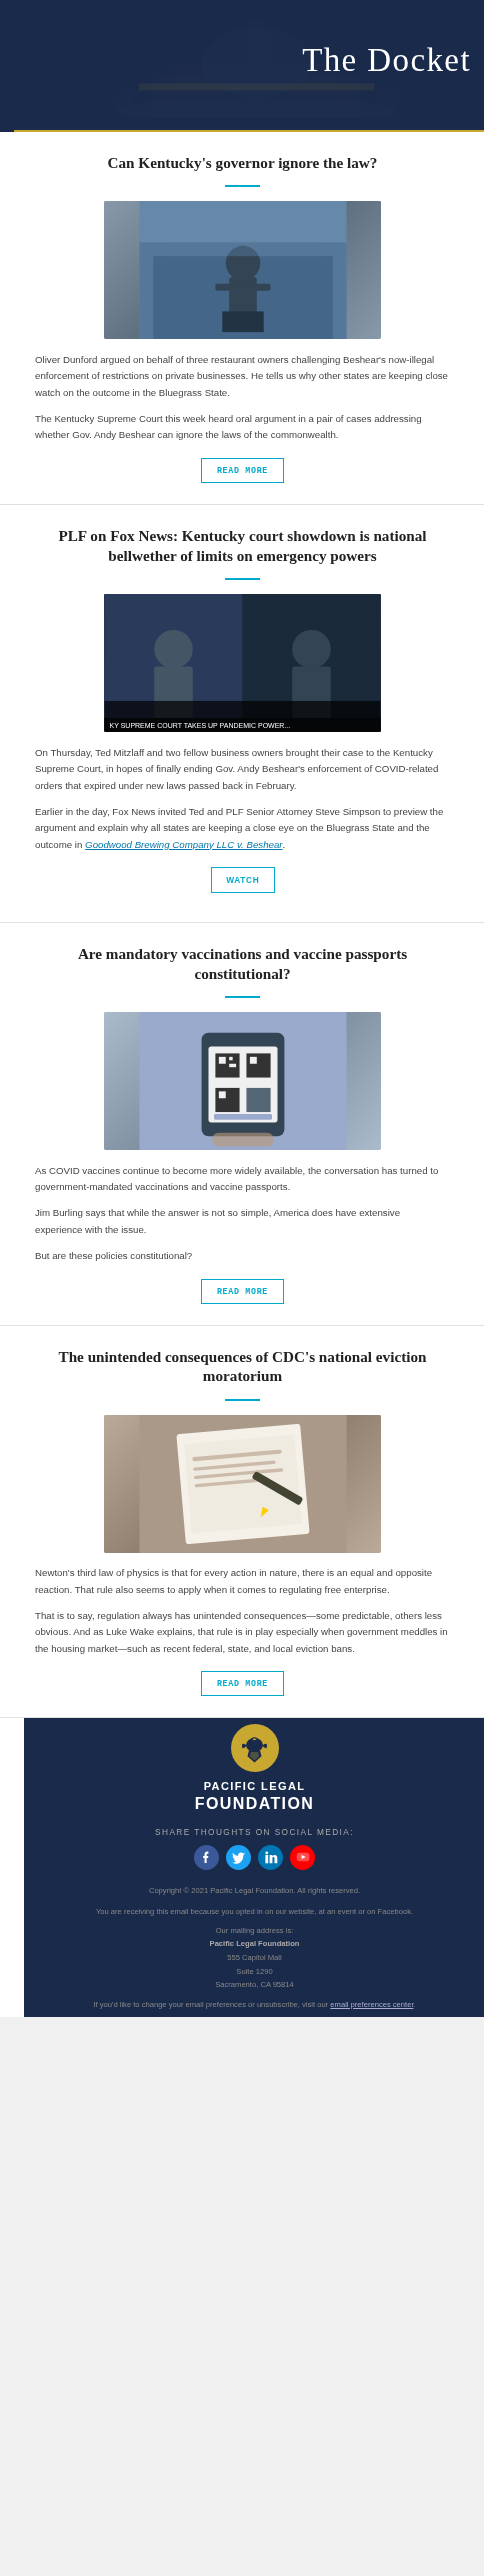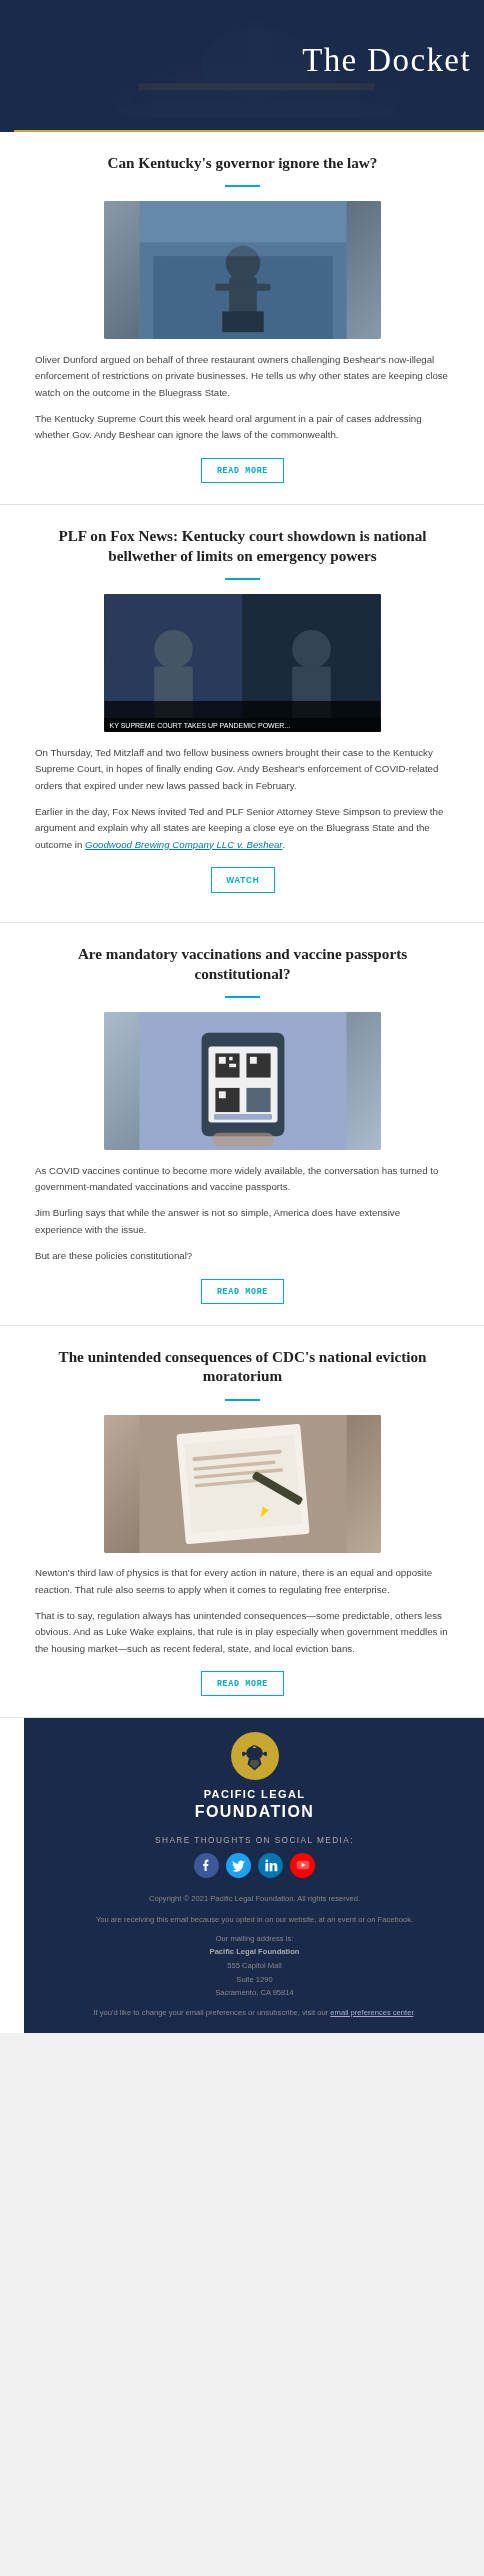--- a/index.html
+++ b/index.html
@@ -142,21 +142,21 @@
       color: #fff;
       font-family: Arial, sans-serif;
       font-size: 7px;
       padding: 3.5px 5.5px;
       text-align: left;
     }
 
     
     .footer {
       background: #1a2a4a;
-      padding: 14px 28px;
+      padding: 6px 28px;
       text-align: center;
       margin-left: 24px;
     }
     .footer-logo-area {
       margin-bottom: 14px;
     }
     .footer-logo-circle {
       width: 48px;
       height: 48px;
       border-radius: 50%;

